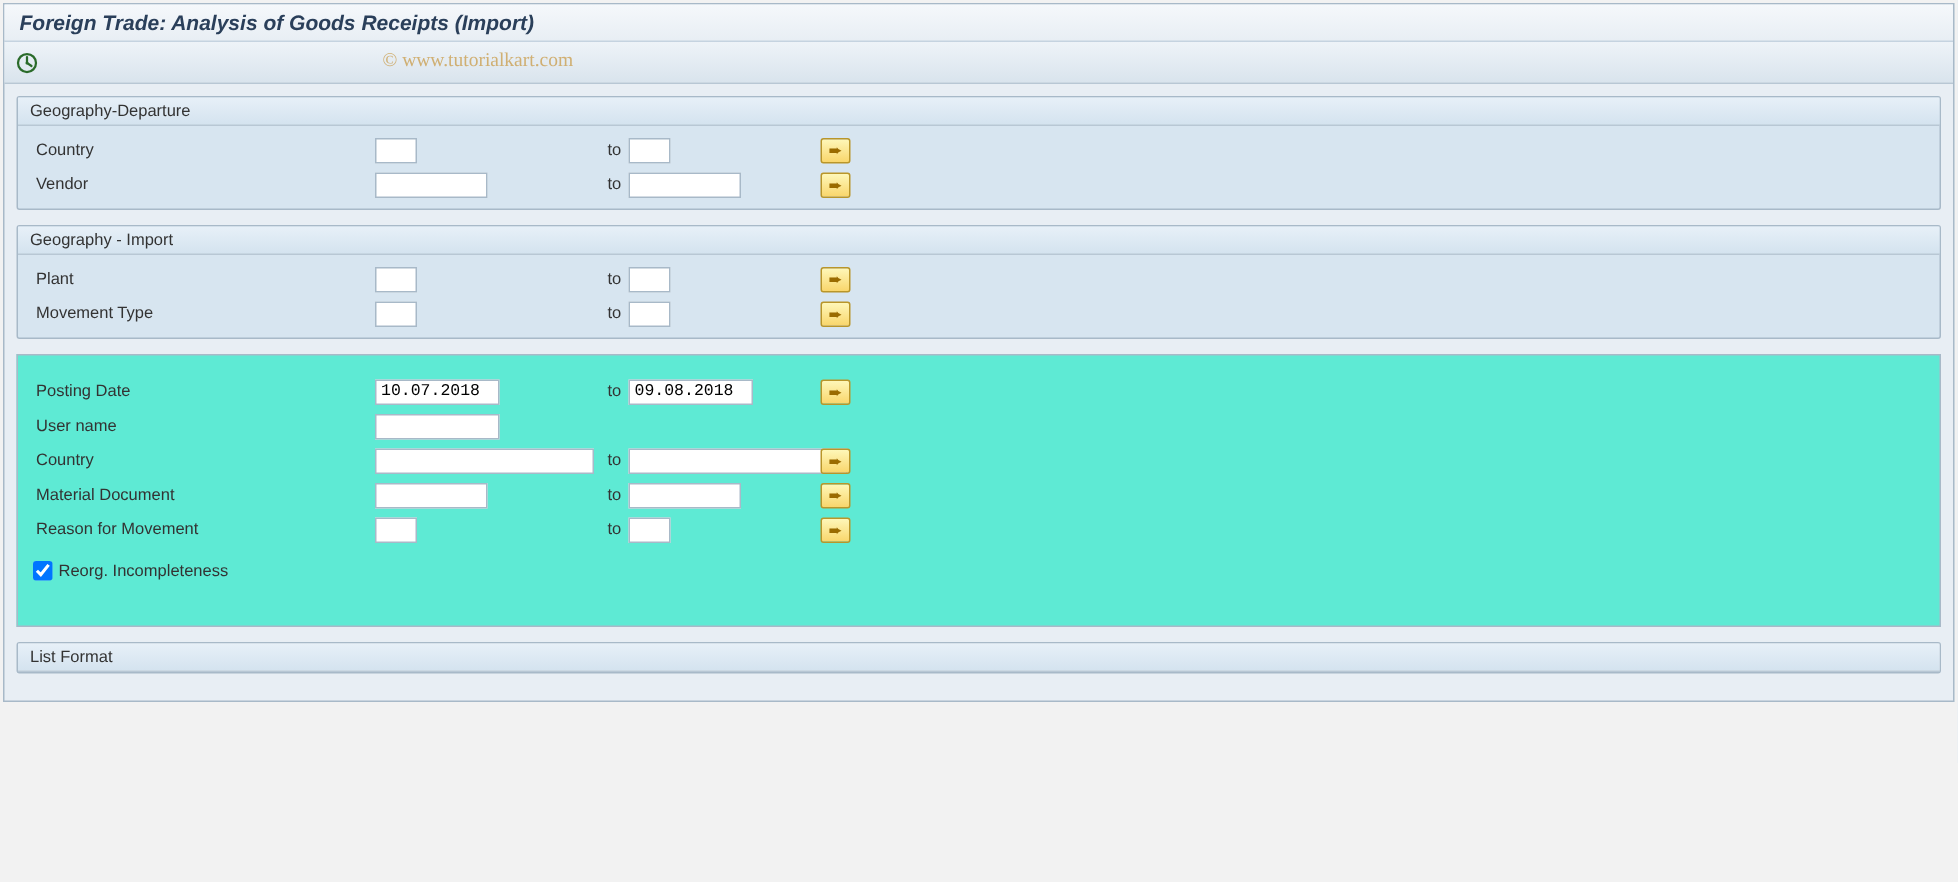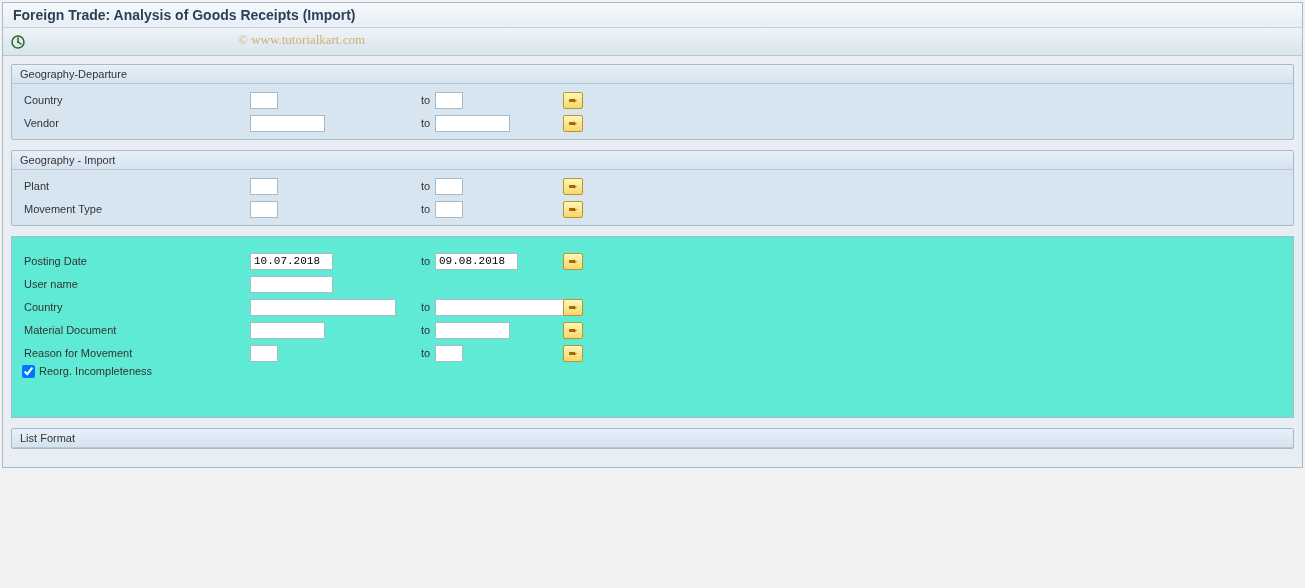--- a/index.html
+++ b/index.html
@@ -14,20 +14,21 @@
       margin: 2px;
       background: #e8eef4;
     }
     .title-bar {
       background: linear-gradient(to bottom, #f5f8fb 0%, #e8eef4 100%);
       padding: 4px 10px;
       border-bottom: 1px solid #c5d3e0;
     }
     .title-bar h1 {
       font-size: 14px;
+      font-style: italic;
       font-weight: bold;
       color: #2a3f5a;
     }
     .toolbar {
       background: linear-gradient(to bottom, #eef3f8 0%, #d9e4ed 100%);
       padding: 3px 6px;
       border-bottom: 1px solid #b8c7d4;
       position: relative;
       height: 28px;
       display: flex;
@@ -36,21 +37,21 @@
     .toolbar-icon {
       width: 18px;
       height: 18px;
       display: flex;
       align-items: center;
       justify-content: center;
       cursor: pointer;
     }
     .watermark {
       position: absolute;
-      left: 235px;
+      left: 252px;
       top: 4px;
       color: rgba(200,150,60,0.7);
       font-size: 13px;
       font-family: Georgia, serif;
     }
     .content {
       padding: 8px;
     }
     .group-box {
       border: 1px solid #a8b9c8;
@@ -71,21 +72,21 @@
       display: flex;
       align-items: center;
       height: 22px;
       margin: 1px 0;
     }
     .field-label {
       width: 230px;
       padding-left: 4px;
     }
     .field-col-from {
-      width: 171px;
+      width: 155px;
     }
     .field-col-to-label {
       width: 14px;
       text-align: left;
     }
     .field-col-to {
       width: 128px;
     }
     .field-col-btn {
       width: 40px;
@@ -140,21 +141,21 @@
       border-bottom: 1px solid #d7e5f0;
     }
     .tab-content {
       border: 1px solid #a8b9c8;
       background: #5eead4;
       padding: 12px 8px 30px 8px;
       min-height: 180px;
     }
     .checkbox-row {
       display: flex;
-      align-items: flex-start;
+      align-items: flex-end;
       height: 22px;
       padding-left: 2px;
     }
     .checkbox-row input {
       margin-right: 4px;
     }
     svg.clock { display:block; }
   </style>
 </head>
 <body>

